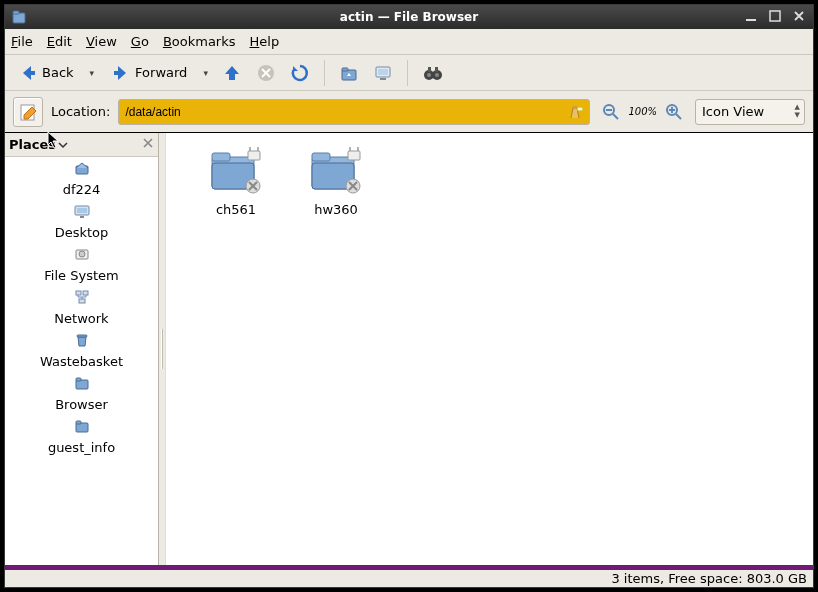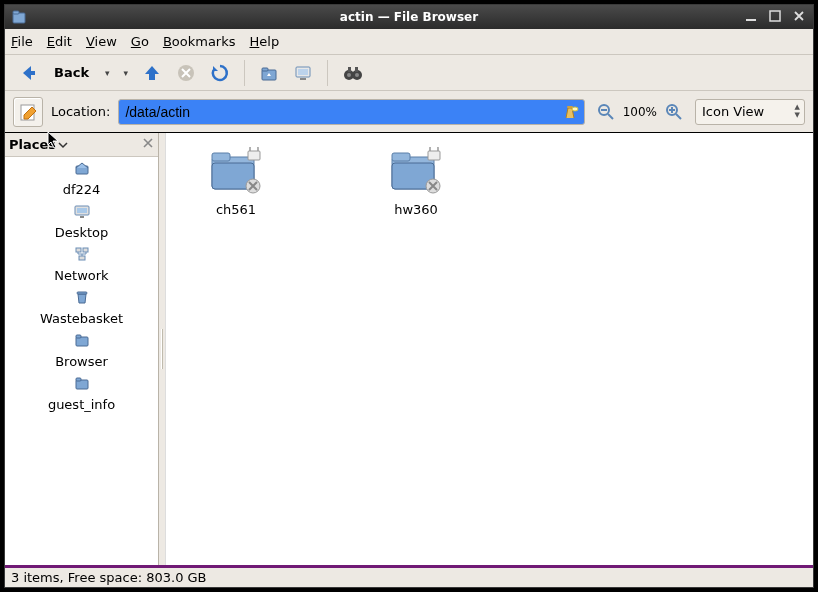--- a/index.html
+++ b/index.html
@@ -60,25 +60,24 @@
 
   
   .toolbar {
     height: 36px;
     background: #ede9e3;
     display: flex; align-items: center;
     padding: 0 6px; gap: 6px;
     border-bottom: 1px solid #ccc7bf;
   }
   .tbutton {
-    display: flex; align-items: center; gap: 15px;
+    display: flex; align-items: center; gap: 3px;
     padding: 3px 6px;
     border-radius: 3px;
     cursor: pointer;
-    font-weight: bold;
   }
   .tbutton.iconbtn { padding: 3px 4px; }
   .tsep { width: 1px; height: 26px; background: #ccc7bf; margin: 0 4px; }
   .dropdown-caret { font-size: 9px; color: #444; padding: 0 4px; cursor:pointer; }
 
   
   .locbar {
     height: 42px;
     display: flex; align-items: center;
     padding: 0 8px; gap: 8px;
@@ -90,34 +89,34 @@
     border: 1px solid #b9b3a8;
     border-radius: 3px;
     display:flex; align-items:center; justify-content:center;
     cursor:pointer;
     box-shadow: inset 1px 1px 0 #fff;
   }
   .loc-input {
     flex: 1;
     height: 26px;
     border: 1px solid #b9b3a8;
-    background: #3b82f6;
+    background: #eab308;
     padding: 0 26px 0 6px;
-    font-size: 14px;
+    font-size: 12px;
     border-radius: 3px;
     position: relative;
   }
   .loc-wrap { position: relative; flex: 1; display:flex; }
   .clear-icon {
     position: absolute; right: 6px; top: 5px;
     width: 16px; height: 16px;
     cursor: pointer;
   }
   .zoom-group { display:flex; align-items:center; gap:4px; }
-  .zoom-label { font-size: 12px; }
+  .zoom-label { font-size: 10px; font-style: italic; }
   .view-select {
     height: 26px;
     border: 1px solid #b9b3a8;
     border-radius: 3px;
     background: #f5f2ec;
     display:flex; align-items:center;
     padding: 0 6px; gap: 20px;
     cursor: pointer;
     min-width: 110px;
     position: relative;
@@ -163,40 +162,40 @@
   }
   .splitter .grip { width:2px; height:40px; background:#c0bbad; border-left:1px solid #fff;}
 
   .content {
     flex:1; background:#fff; position:relative; border-left:1px solid #ddd;
     overflow:auto;
   }
   .icon-grid {
     display:flex; flex-wrap:wrap;
     padding: 10px 20px;
-    gap: 80px;
     align-content: flex-start;
   }
   .file-item {
     width: 100px;
     display:flex; flex-direction:column; align-items:center;
     gap:4px; cursor:pointer;
     padding: 4px;
   }
   .folder-icon { width:56px; height:50px; position:relative; }
   .file-label { font-size:13px; padding:1px 4px; border-radius:2px; }
 
   
   .statusbar {
     height: 22px;
-    border-top: 3px solid #701a75;
+    border-top: 5px solid #701a75;
     display:flex; align-items:center;
     padding: 0 6px;
     font-size: 13px;
     background: #ede9e3;
+    justify-content: flex-end;
   }
 
   .cursor {
     position:absolute; left:42px; top:126px;
     pointer-events:none;
     z-index:100;
   }
 </style>
 </head>
 <body>
@@ -241,20 +240,27 @@
 
   <div class="toolbar">
     <div class="tbutton">
       <svg width="22" height="22">
           <path d="M14 4 L6 11 L14 18 Z" fill="#2e71c9"></path>
           <rect x="10" y="9" width="8" height="4" fill="#2e71c9"></rect>
         </svg>
       <span>Back</span>
     </div>
     <span class="dropdown-caret">▾</span>
+    <div class="tbutton">
+      <svg width="22" height="22">
+          <path d="M8 4 L16 11 L8 18 Z" fill="#2e71c9"></path>
+          <rect x="4" y="9" width="8" height="4" fill="#2e71c9"></rect>
+        </svg>
+      <span>Forward</span>
+    </div>
     <span class="dropdown-caret">▾</span>
     <div class="tbutton iconbtn">
       <svg width="20" height="20">
           <path d="M10 3 L17 11 L13 11 L13 17 L7 17 L7 11 L3 11 Z" fill="#2e71c9"></path>
         </svg>
     </div>
     <div class="tbutton iconbtn">
       <svg width="20" height="20">
           <circle cx="10" cy="10" r="8" fill="#c8c3b9"></circle>
           <path d="M6 6 L14 14 M14 6 L6 14" stroke="#fff" stroke-width="2"></path>
@@ -366,20 +372,29 @@
           </div>
           <div class="side-item">
             <span class="side-icon">
               <svg width="16" height="16">
                 <rect x="1" y="3" width="14" height="9" rx="1" fill="#e0e0e0" stroke="#6a8db5"></rect>
                 <rect x="3" y="5" width="10" height="5" fill="#a8c8e8"></rect>
                 <rect x="6" y="13" width="4" height="2" fill="#888"></rect>
               </svg>
             </span>
             <span>Desktop</span>
+          </div>
+          <div class="side-item">
+            <span class="side-icon">
+              <svg width="16" height="16">
+                <rect x="2" y="4" width="12" height="9" rx="1" fill="#eee" stroke="#888"></rect>
+                <circle cx="8" cy="8" r="3" fill="#ccc" stroke="#888"></circle>
+              </svg>
+            </span>
+            <span>File System</span>
           </div>
           <div class="side-item">
             <span class="side-icon">
               <svg width="16" height="16">
                 <rect x="2" y="2" width="5" height="4" fill="#ddd" stroke="#6a8db5"></rect>
                 <rect x="9" y="2" width="5" height="4" fill="#ddd" stroke="#6a8db5"></rect>
                 <rect x="5" y="10" width="6" height="4" fill="#ddd" stroke="#6a8db5"></rect>
                 <path d="M4 6 L4 8 L12 8 L12 6 M8 8 L8 10" stroke="#6a8db5" fill="none"></path>
               </svg>
             </span>

